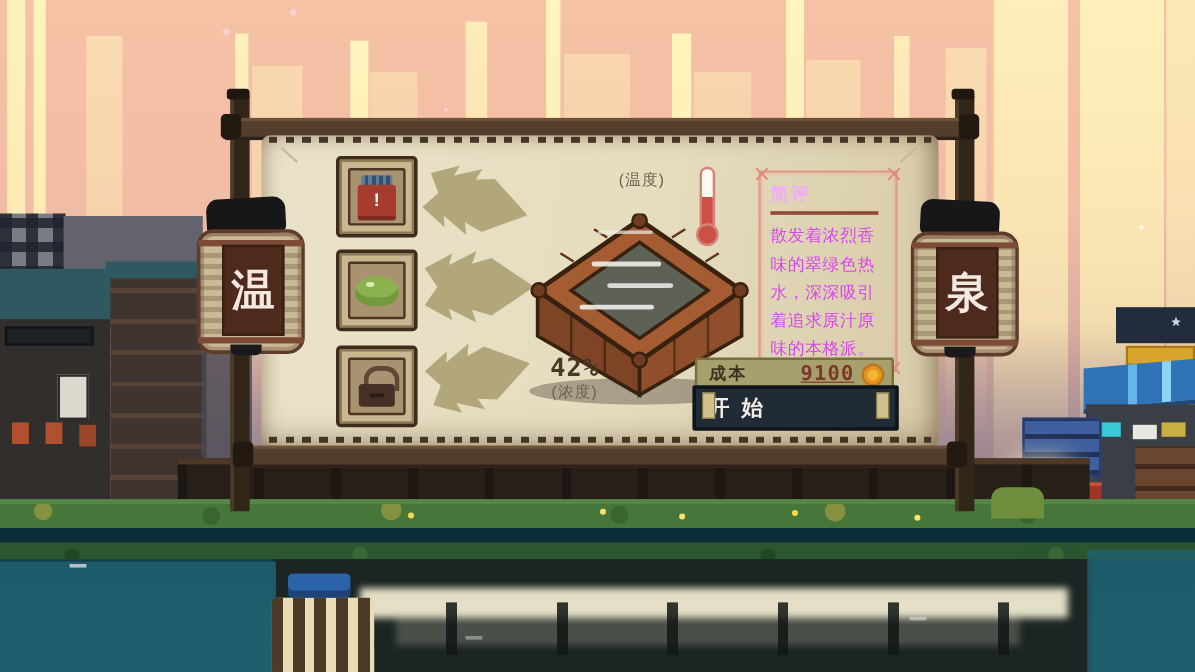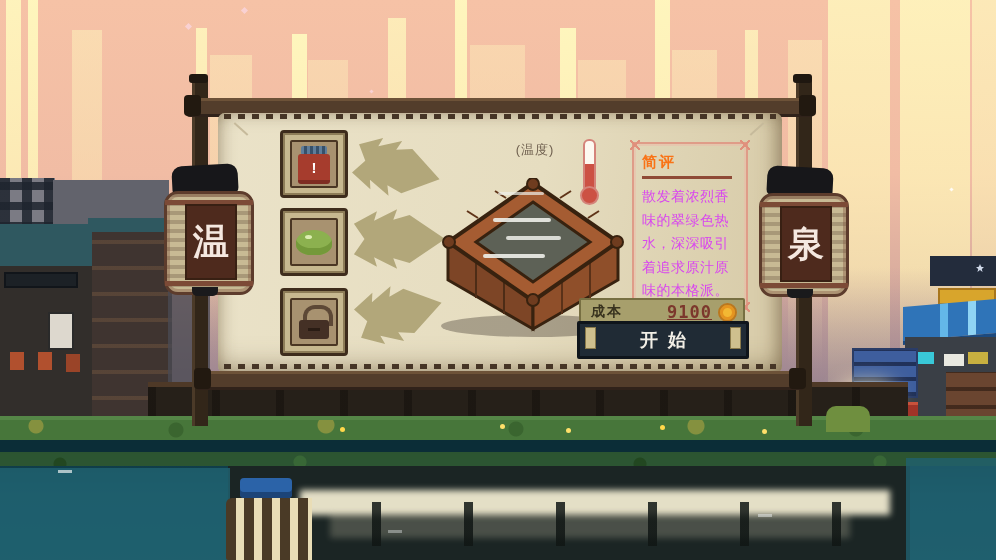--- a/index.html
+++ b/index.html
@@ -65,36 +65,36 @@
   .temp-val{color:#93352b;font:bold 23px "DejaVu Sans Mono",monospace;letter-spacing:1px;}
   .caption{color:#6e5f4e;font-size:13px;letter-spacing:1px;}
   .conc-val{color:#473726;font:bold 21px "DejaVu Sans Mono",monospace;letter-spacing:1px;}
   .thermo-tube{left:583px;top:139px;width:9px;height:50px;border:2px solid #d4837a;border-radius:6px;
                background:linear-gradient(180deg,#fdf8f0 0 46%,#cc5144 46%);}
   .thermo-bulb{left:580px;top:186px;width:15px;height:15px;border:2px solid #d4837a;border-radius:50%;background:#cc5144;}
 
   
   .review{left:632px;top:142px;width:96px;height:146px;border:2px solid #df9c88;border-radius:2px;padding:9px 8px;
           box-shadow:inset 0 0 0 2px rgba(236,186,168,.5);}
-  .review-title{color:#f97316;font-weight:bold;font-size:15px;letter-spacing:2px;}
+  .review-title{color:#f0abfc;font-weight:bold;font-size:15px;letter-spacing:2px;}
   .review-rule{width:94%;height:3px;background:#8f4a36;margin:4px 0 6px 0;}
   .review-body{color:#d946ef;font-size:14px;line-height:1.68;letter-spacing:.5px;}
   .orn{width:10px;height:10px;
        background:linear-gradient(45deg,transparent 44%,#e0907c 44% 56%,transparent 56%),
                   linear-gradient(-45deg,transparent 44%,#e0907c 44% 56%,transparent 56%);}
 
   
   .costbar{left:579px;top:298px;width:162px;height:24px;background:#a79f6c;border:2px solid #776f42;border-radius:2px;
            display:flex;align-items:center;}
   .cost-label{color:#39331f;font-weight:bold;font-size:14px;margin-left:10px;letter-spacing:2px;}
   .cost-amount{color:#7c372c;font:bold 17px "DejaVu Sans Mono",monospace;margin-left:auto;letter-spacing:1px;text-decoration:underline;}
   .coin{width:15px;height:15px;border-radius:50%;background:#f3b833;border:2px solid #bb771e;margin:0 6px 0 6px;
         box-shadow:inset 0 0 0 3px #e59420;}
   .startbtn{left:577px;top:321px;width:166px;height:32px;background:#202b35;border:3px solid #0f151b;border-radius:2px;
-            display:flex;align-items:center;justify-content:center;cursor:pointer;}
+            display:flex;align-items:center;cursor:pointer;}
   .start-label{color:#f2efe6;font-weight:bold;font-size:18px;letter-spacing:10px;text-indent:10px;}
   .btn-bar{position:absolute;top:3px;width:9px;height:20px;background:#cfc08e;border:1px solid #8a7a4a;}
 
   
   .lantern{width:88px;height:140px;}
   .lantern-cap{position:absolute;left:10px;top:0;width:66px;height:30px;background:#17171a;border-radius:10px 10px 6px 6px;transform:rotate(-3deg);}
   .lantern-body{position:absolute;left:2px;top:26px;width:84px;height:98px;border-radius:14px;
                 background:repeating-linear-gradient(0deg,#c8ba94 0 5px,#a89878 5px 9px);
                 border:3px solid #5d3c2c;box-shadow:inset 0 0 0 3px rgba(124,74,54,.35);}
   .lantern-strap{position:absolute;left:-2px;width:88px;height:5px;background:#7c4a36;}
@@ -260,20 +260,24 @@
     <rect x="68" y="58" width="55" height="4" rx="2" fill="#eef0ea" opacity=".85"></rect>
     <rect x="45" y="76" width="62" height="4" rx="2" fill="#eef0ea" opacity=".9"></rect>
   </svg>
 
   <div class="abs" style="left:492px;top:141px;width:86px;text-align:center">
     <div class="caption">(温度)</div>
   </div>
   <div class="abs thermo-tube"></div>
   <div class="abs thermo-bulb"></div>
 
+  <div class="abs" style="left:436px;top:294px;width:86px;text-align:center">
+    <div class="conc-val">42%</div>
+    <div class="caption">(浓度)</div>
+  </div>
 
   <div class="abs review">
     <div class="abs orn" style="left:-4px;top:-4px"></div>
     <div class="abs orn" style="right:-4px;top:-4px"></div>
     <div class="abs orn" style="left:-4px;bottom:-4px"></div>
     <div class="abs orn" style="right:-4px;bottom:-4px"></div>
     <div class="review-title">简评</div>
     <div class="review-rule"></div>
     <div class="review-body">散发着浓烈香味的翠绿色热水，深深吸引着追求原汁原味的本格派。</div>
   </div>

